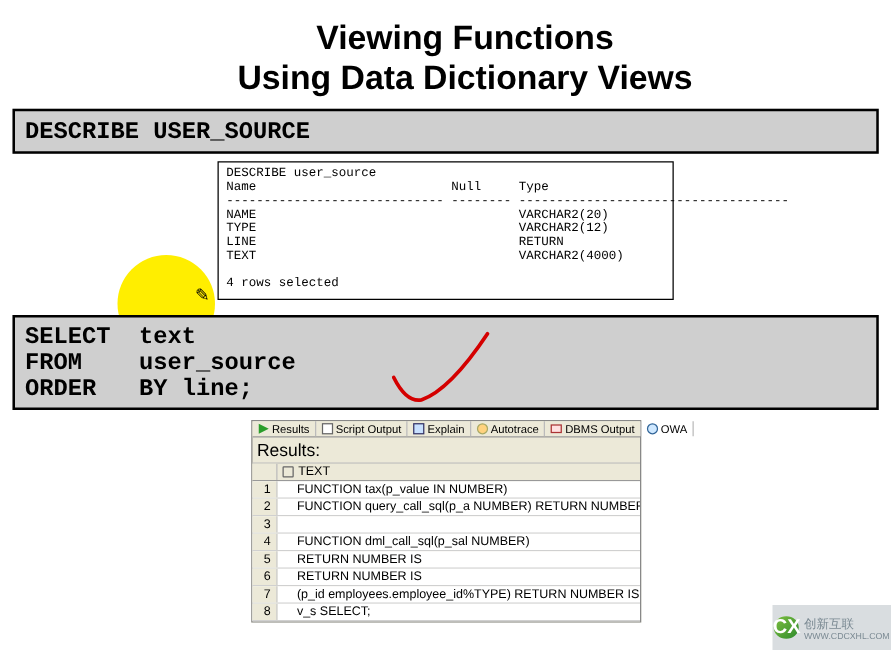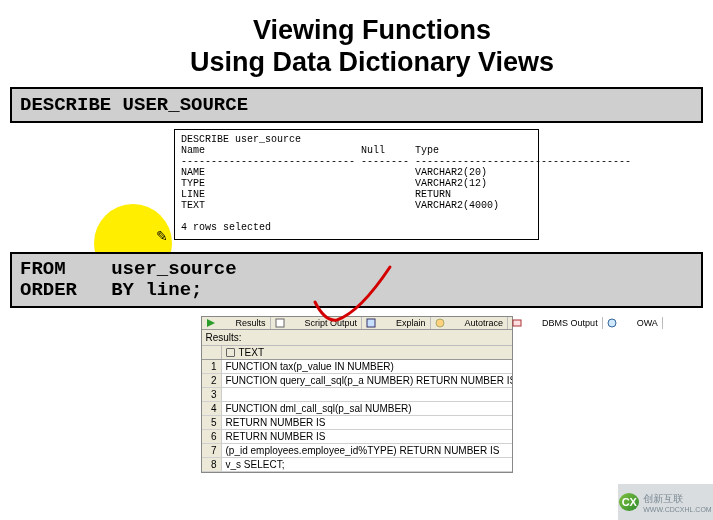--- a/index.html
+++ b/index.html
@@ -92,31 +92,31 @@
     color: #000;
   }
   .tabbar {
     display: flex;
     border-bottom: 1px solid #999;
     background: #ece9d8;
   }
   .tab {
     display: flex;
     align-items: center;
-    gap: 20px;
+    gap: 2px;
     padding: 1px 4px;
     border-right: 1px solid #bbb;
     font-size: 9px;
     white-space: nowrap;
   }
   .tab .ico { width: 10px; height: 10px; display: inline-block; }
   .results-label {
     padding: 2px 4px;
     border-bottom: 1px solid #bbb;
-    font-size: 10px;
+    font-size: 14px;
   }
   .grid-head {
     display: flex;
     background: #ece9d8;
     border-bottom: 1px solid #999;
   }
   .col-num {
     width: 20px;
     text-align: right;
     padding: 1px 4px;
@@ -140,21 +140,21 @@
   .grid-body .num {
     width: 20px;
     text-align: right;
     padding: 1px 4px;
     border-right: 1px solid #ccc;
     background: #ece9d8;
     font-size: 10px;
   }
   .grid-body .cell {
     flex: 1;
-    padding: 1px 4px;
+    padding: 1px 16px;
     font-size: 10px;
     white-space: nowrap;
     overflow: hidden;
   }
   .watermark {
     position: absolute;
     right: 0;
     bottom: 0;
     width: 95px;
     height: 36px;
@@ -165,21 +165,21 @@
     gap: 4px;
     font-size: 10px;
     color: #7b8a93;
   }
   .watermark .cx {
     width: 20px;
     height: 18px;
     border-radius: 50%;
     background: linear-gradient(135deg,#7fbf3f,#2e8b2e);
     color: #fff;
-    font-size: 11px;
+    font-size: 16px;
     font-weight: 700;
     display: flex;
     align-items: center;
     justify-content: center;
   }
   .lock-ico {
     width:9px;height:9px;display:inline-block;border:1px solid #666;border-radius:1px;position:relative;
   }
 </style>
 </head>
@@ -201,20 +201,21 @@
 <span>Name</span>                          <span>Null</span>     <span>Type</span>
 <span>-----------------------------</span> <span>--------</span> <span>------------------------------------</span>
 <span>NAME</span>                                   <span>VARCHAR2(20)</span>
 <span>TYPE</span>                                   <span>VARCHAR2(12)</span>
 <span>LINE</span>                                   <span>RETURN</span>
 <span>TEXT</span>                                   <span>VARCHAR2(4000)</span>
 
 <span>4 rows selected</span></div>
 
 <div class="code-box sel">
+  <div class="code-line"><span class="bold">SELECT  </span><span class="bold">text</span></div>
   <div class="code-line bold">FROM    user_source</div>
   <div class="code-line bold">ORDER   BY line;</div>
 </div>
 
 <svg class="checkmark" viewBox="0 0 100 70">
   <path d="M10 40 Q 20 60 32 58 Q 55 50 85 5" stroke="#d40000" stroke-width="3" fill="none" stroke-linecap="round"></path>
 </svg>
 
 <div class="results-panel">
   <div class="tabbar">

